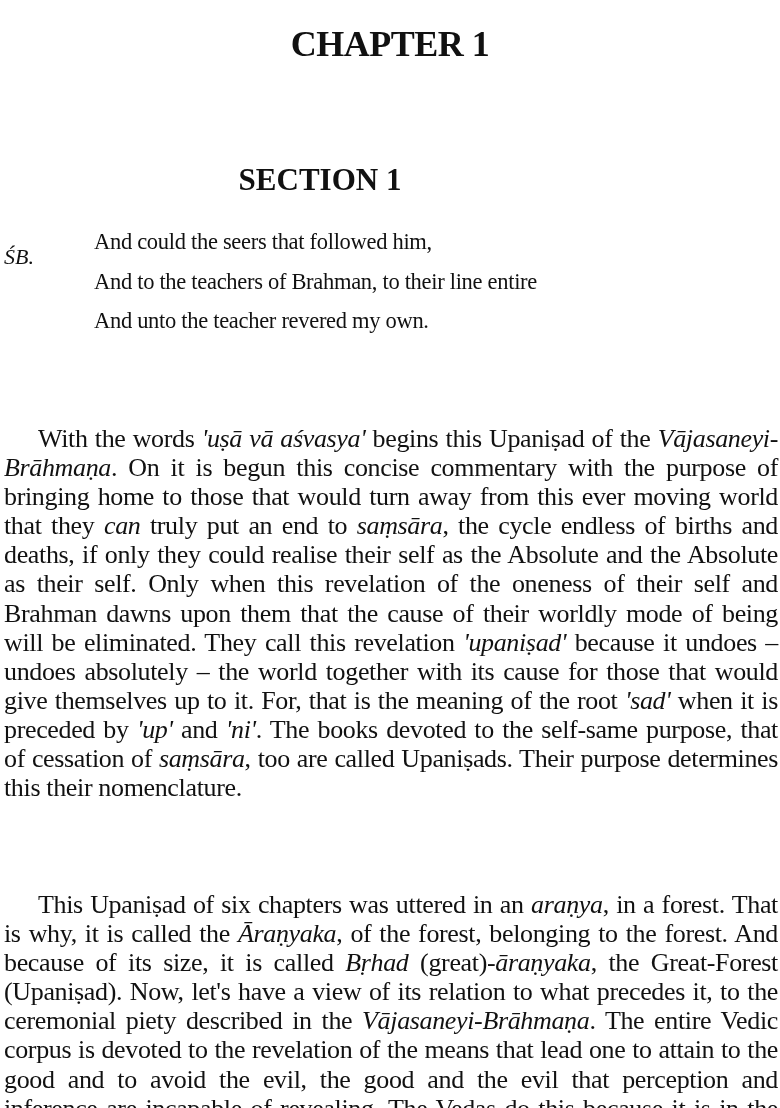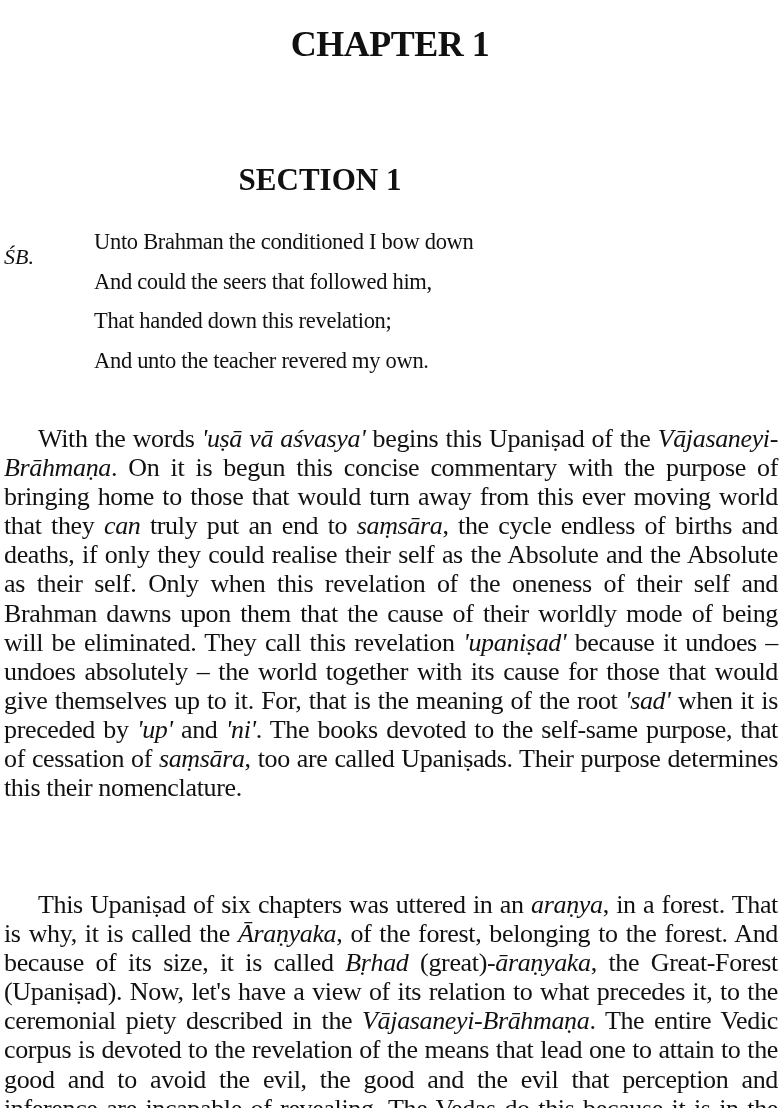--- a/index.html
+++ b/index.html
@@ -36,21 +36,20 @@
 </style>
 </head>
 <body>
 
 <h1 class="chapter-title">CHAPTER 1</h1>
 <h2 class="section-title">SECTION 1</h2>
 
 <div class="invocation">
   <div class="inv-source">ŚB.</div>
   <div class="inv-lines">
-    <div class="inv-line">Unto Brahman the conditioned I bow down</div>
     <div class="inv-line">And could the seers that followed him,</div>
-    <div class="inv-line">That handed down this revelation;</div>
+    <div class="inv-line">And to the teachers of Brahman, to their line entire</div>
     <div class="inv-line">And unto the teacher revered my own.</div>
   </div>
 </div>
 
 <p class="para p1"><span class="indent"></span><span>With the words </span><i>'uṣā vā aśvasya'</i><span> begins this Upaniṣad of the </span><i>Vājasaneyi-Brāhmaṇa</i><span>.  On it is begun this concise commentary with the purpose of bringing home to those that would turn away from this ever moving world that they </span><i>can</i><span> truly put an end to </span><i>saṃsāra</i><span>, the cycle endless of births and deaths, if only they could realise their self as the Absolute and the Absolute as their self.  Only when this revelation of the oneness of their self and Brahman dawns upon them that the cause of their worldly mode of being will be eliminated.  They call this revelation </span><i>'upaniṣad'</i><span> because it undoes  –  undoes absolutely – the world together with its cause for those that would give themselves up to it.  For, that is the meaning of the root </span><i>'sad'</i><span> when it is preceded by </span><i>'up'</i><span> and </span><i>'ni'</i><span>.  The books devoted to the self-same purpose, that of cessation of </span><i>saṃsāra</i><span>, too are called Upaniṣads.  Their purpose determines this their nomenclature.</span></p>
 <p class="para p2"><span class="indent"></span><span>This Upaniṣad of six chapters was uttered in an </span><i>araṇya</i><span>, in a forest. That is why, it is called the </span><i>Āraṇyaka</i><span>, of the forest, belonging to the forest. And because of its size, it is called </span><i>Bṛhad</i><span> (great)-</span><i>āraṇyaka</i><span>, the Great-Forest (Upaniṣad). Now, let's have a view of its relation to what precedes it, to the ceremonial piety described in the </span><i>Vājasaneyi-Brāhmaṇa</i><span>.  The entire Vedic corpus is devoted to the revelation of the means that lead one to attain to the good and to avoid the evil, the good and the evil that perception and inference are incapable of revealing.  The Vedas do this because it is in the nature of man to seek the good and avoid the evil.</span></p>
 
 </body></html>

